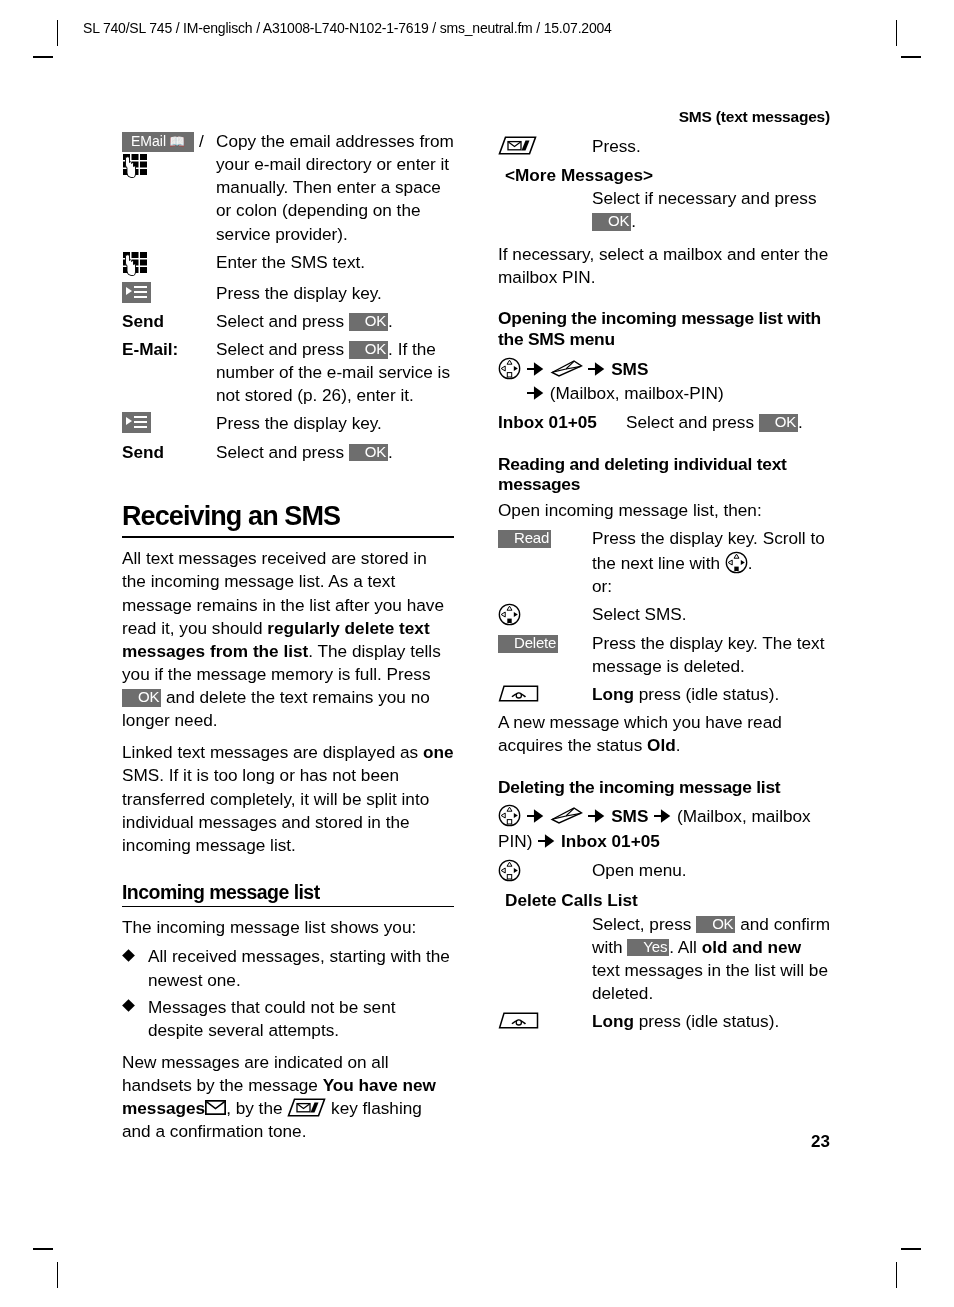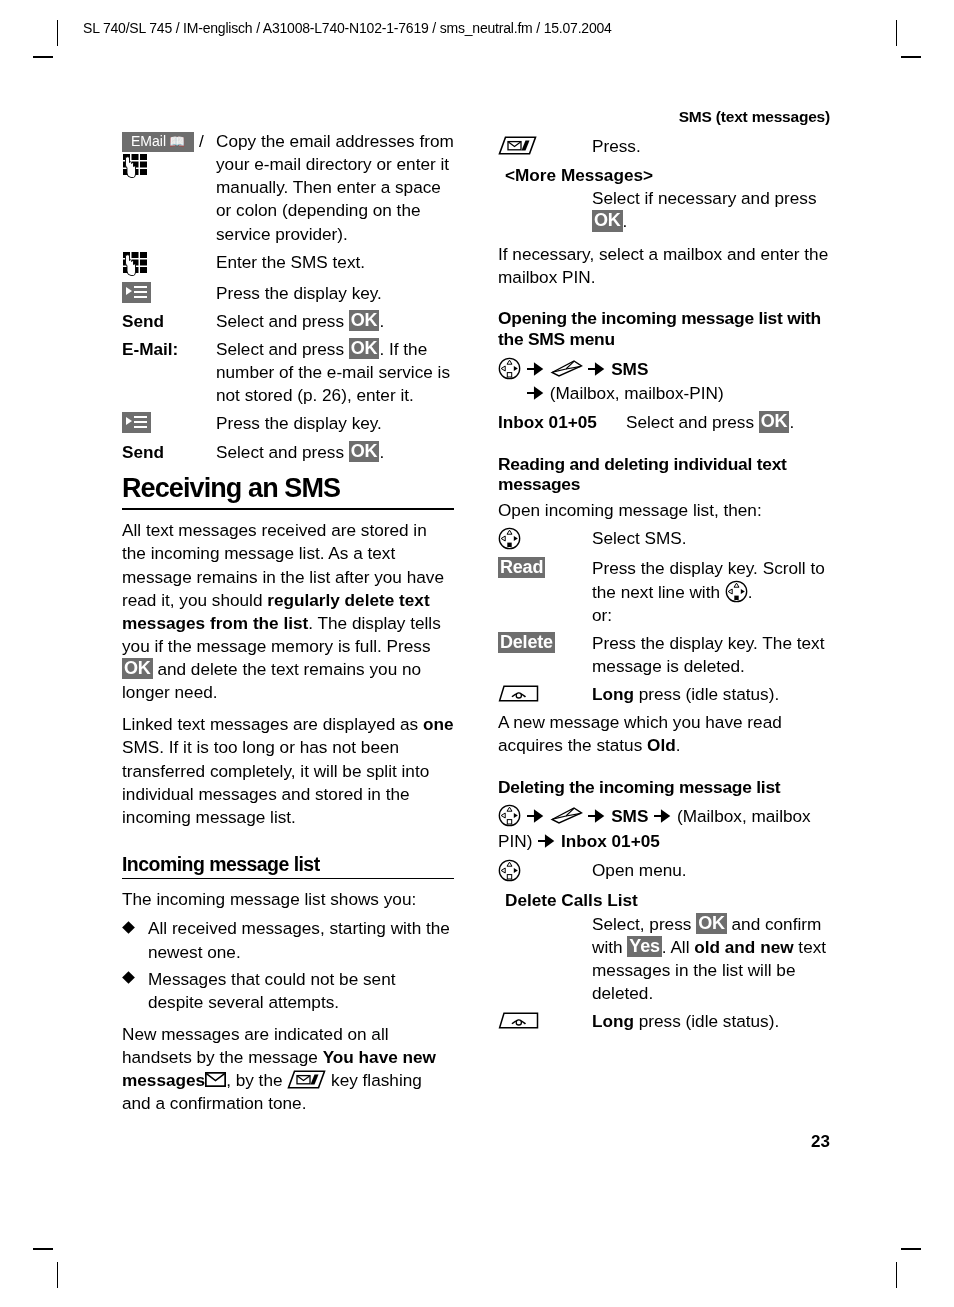--- a/index.html
+++ b/index.html
@@ -66,21 +66,21 @@
   }
   .col-left  { left: 122px; }
   .col-right { left: 498px; }
 
   
   h1.h-main {
     font-family: "Liberation Sans", sans-serif;
     font-size: 27px;
     font-weight: bold;
     letter-spacing: -0.9px;
-    margin: 10px 0 0 0;
+    margin: 38px 0 0 0;
     padding: 0 0 5px 0;
     border-bottom: 2.6px solid #000;
     line-height: 1.1;
   }
   h2.h-sub {
     font-size: 19.5px;
     font-weight: bold;
     letter-spacing: -0.55px;
     margin: 24px 0 0 0;
     padding: 0 0 3px 0;
@@ -150,24 +150,24 @@
     height: 9px;
     background: #000;
     transform: rotate(45deg);
   }
 
   
   .badge {
     display: inline-block;
     background: #6e6e6e;
     color: #ffffff;
-    font-weight: bold;
-    font-size: 18px;
+    font-weight: normal;
+    font-size: 15px;
     line-height: 1.12;
-    padding: 0px 2px 1px 2px;
+    padding: 0px 2px 1px 16px;
     letter-spacing: -0.2px;
     vertical-align: 1px;
     white-space: nowrap;
   }
   .badge.email-badge {
     font-size: 14px;
     padding: 2px 9px 2px 9px;
     font-weight: normal;
     letter-spacing: 0;
   }
@@ -447,49 +447,49 @@
     <div class="term">Inbox 01+05</div>
     <div class="desc"><span>Select and press </span><span class="badge">OK</span><span>.</span></div>
   </div>
 
   <h3 class="h-min">Reading and deleting individual text messages</h3>
 
   <p class="body nomargin">Open incoming message list, then:</p>
 
   <div class="defrow">
     <div class="term icon-term">
-      <span class="navkey"><svg viewBox="0 0 23 23" width="23" height="23">
-            <circle cx="11.5" cy="11.5" r="10.2" fill="#fff" stroke="#000" stroke-width="1.3"></circle>
-            <path d="M11.5 3.2 L14 7.2 L9 7.2 Z" fill="#fff" stroke="#000" stroke-width="1"></path>
-            <path d="M19.8 11.5 L15.8 14 L15.8 9 Z" fill="#000"></path>
-            <path d="M3.2 11.5 L7.2 9 L7.2 14 Z" fill="#fff" stroke="#000" stroke-width="1"></path>
-            <rect x="9.3" y="15.6" width="4.4" height="4.4" fill="#000"></rect>
-          </svg></span>
-    </div>
-    <div class="desc">Select SMS.</div>
-  </div>
-
-  <div class="defrow">
-    <div class="term icon-term">
       <span class="badge">Read</span>
     </div>
     <div class="desc">
       <span>Press the display key. Scroll to the next line with </span><span class="navkey"><svg viewBox="0 0 23 23" width="23" height="23">
             <circle cx="11.5" cy="11.5" r="10.2" fill="#fff" stroke="#000" stroke-width="1.3"></circle>
             <path d="M11.5 3.2 L14 7.2 L9 7.2 Z" fill="#fff" stroke="#000" stroke-width="1"></path>
             <path d="M19.8 11.5 L15.8 14 L15.8 9 Z" fill="#000"></path>
             <path d="M3.2 11.5 L7.2 9 L7.2 14 Z" fill="#fff" stroke="#000" stroke-width="1"></path>
             <rect x="9.3" y="15.6" width="4.4" height="4.4" fill="#000"></rect>
           </svg></span><span>.</span>
       <div>or:</div>
     </div>
   </div>
 
   <div class="defrow">
     <div class="term icon-term">
+      <span class="navkey"><svg viewBox="0 0 23 23" width="23" height="23">
+            <circle cx="11.5" cy="11.5" r="10.2" fill="#fff" stroke="#000" stroke-width="1.3"></circle>
+            <path d="M11.5 3.2 L14 7.2 L9 7.2 Z" fill="#fff" stroke="#000" stroke-width="1"></path>
+            <path d="M19.8 11.5 L15.8 14 L15.8 9 Z" fill="#000"></path>
+            <path d="M3.2 11.5 L7.2 9 L7.2 14 Z" fill="#fff" stroke="#000" stroke-width="1"></path>
+            <rect x="9.3" y="15.6" width="4.4" height="4.4" fill="#000"></rect>
+          </svg></span>
+    </div>
+    <div class="desc">Select SMS.</div>
+  </div>
+
+  <div class="defrow">
+    <div class="term icon-term">
       <span class="badge">Delete</span>
     </div>
     <div class="desc">Press the display key. The text message is deleted.</div>
   </div>
 
   <div class="defrow">
     <div class="term icon-term">
       <span class="endkey"><svg viewBox="0 0 41 19" width="41" height="19">
             <path d="M6 2.2 L39.5 2.2 L39.5 16.8 L1.6 16.8 Z" fill="#fff" stroke="#000" stroke-width="1.5"></path>
             <path d="M14 12.8 Q20.5 6.2 27.5 12.8" fill="none" stroke="#000" stroke-width="1.6"></path>

